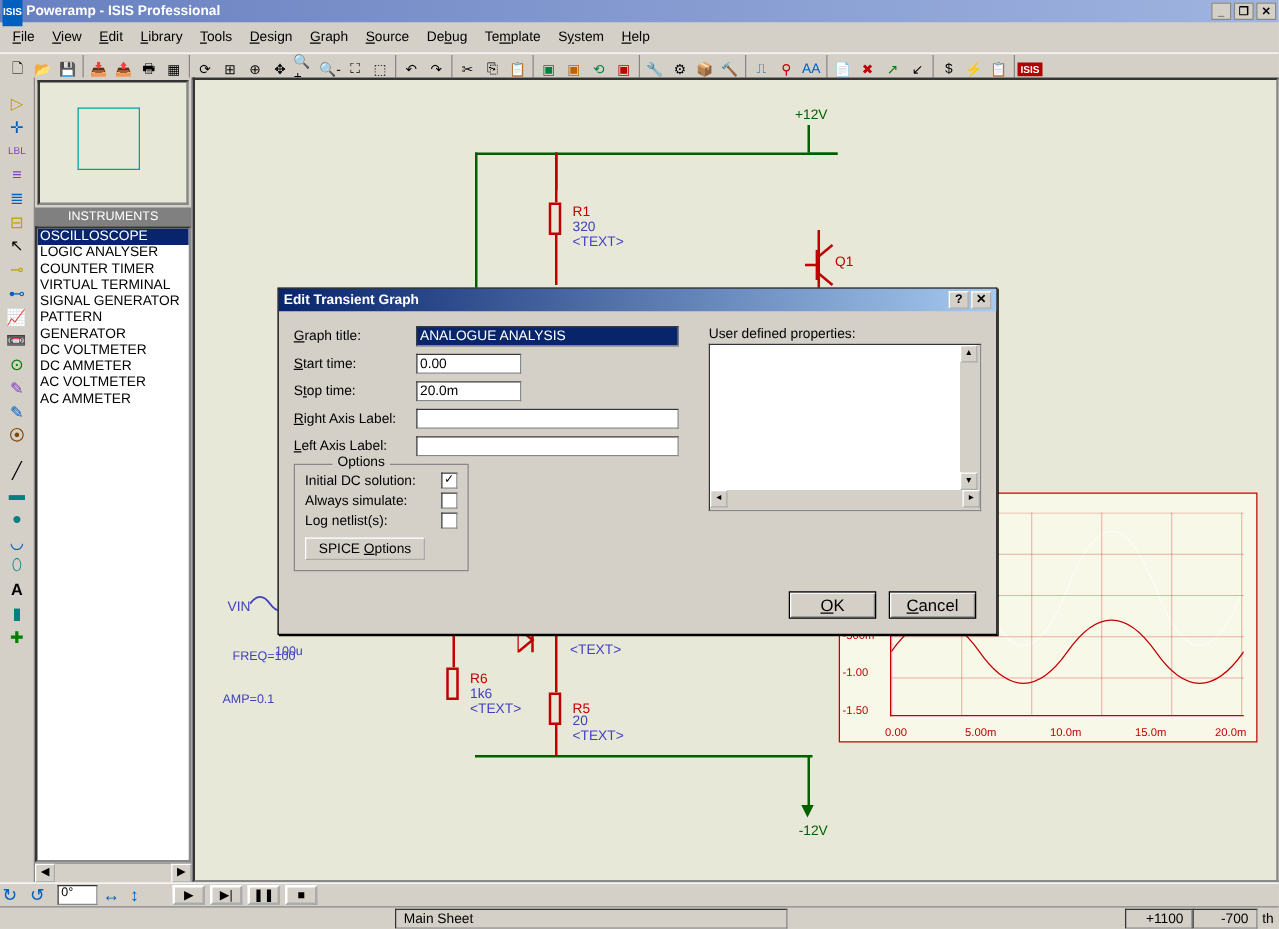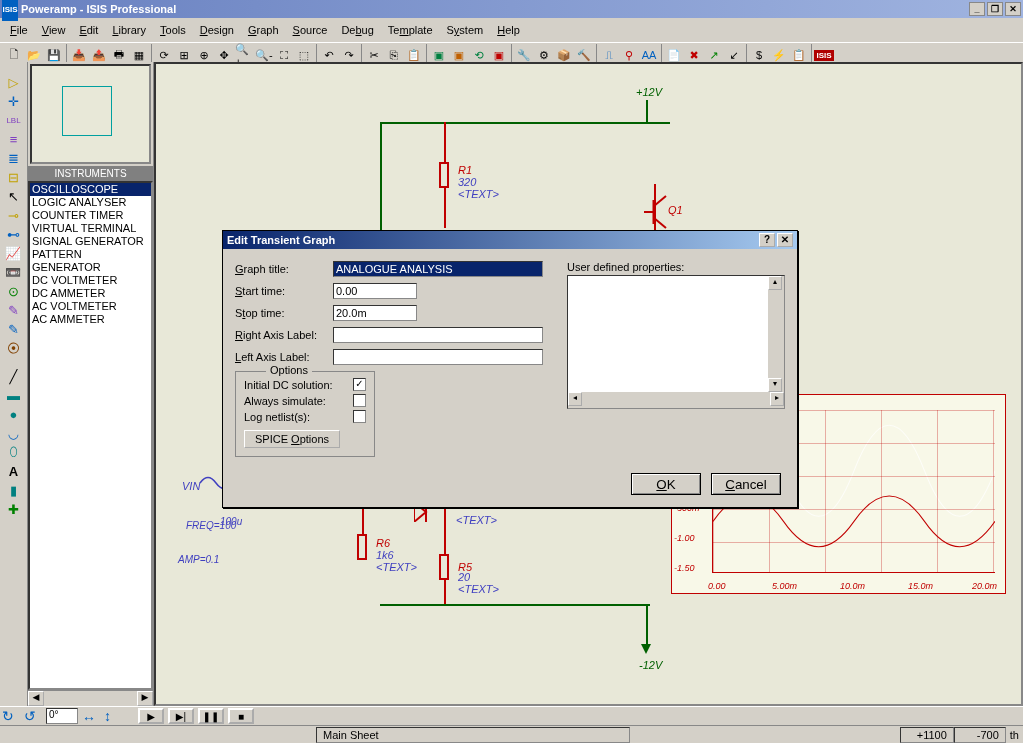--- a/index.html
+++ b/index.html
@@ -30,21 +30,21 @@
 .side-panel { width: 126px; background: #d4d0c8; border-right: 1px solid #888; display: flex; flex-direction: column; }
 .preview-box { height: 100px; border: 2px inset #888; background: #e8e8d8; margin: 2px; position: relative; }
 .preview-inner { position: absolute; left: 30px; top: 20px; width: 50px; height: 50px; border: 1px solid #00a0a0; }
 .instruments-hdr { background: #808080; color: #fff; text-align: center; padding: 2px; font-size: 10px; }
 .instruments-list { flex: 1; border: 2px inset #888; background: #fff; overflow: hidden; }
 .inst-item { padding: 0 2px; font-size: 11px; line-height: 13px; }
 .inst-item.selected { background: #08246b; color: #fff; }
 .inst-scroll { height: 16px; background: #d4d0c8; border-top: 1px solid #888; display: flex; }
 .inst-scroll div { width: 16px; border: 1px outset #fff; text-align: center; font-size: 9px; }
 
-.canvas-area { flex: 1; background: #e8e8d8; background-image: radial-gradient(#888 0.5px, transparent 0.5px); background-size: 8px 8px; position: relative; overflow: hidden; border: 2px inset #888; font-style: italic; }
+.canvas-area { flex: 1; background: #e8e8d8; background-image: radial-gradient(#888 0.5px, transparent 0.5px); background-size: 8px 8px; position: relative; overflow: hidden; border: 2px inset #888; }
 
 
 .wire-v { position: absolute; width: 2px; background: #006000; }
 .wire-h { position: absolute; height: 2px; background: #006000; }
 .wire-r { background: #c00000 !important; }
 .comp-label { position: absolute; color: #c00000; font-size: 11px; }
 .comp-label2 { position: absolute; color: #4040c0; font-size: 11px; }
 .axis-label { position: absolute; color: #006000; font-size: 11px; }
 .resistor { position: absolute; width: 10px; height: 26px; border: 2px solid #c00000; background: #e8e8d8; }
 .arrow-down { position: absolute; width: 0; height: 0; border-left: 5px solid transparent; border-right: 5px solid transparent; border-top: 10px solid #006000; }

